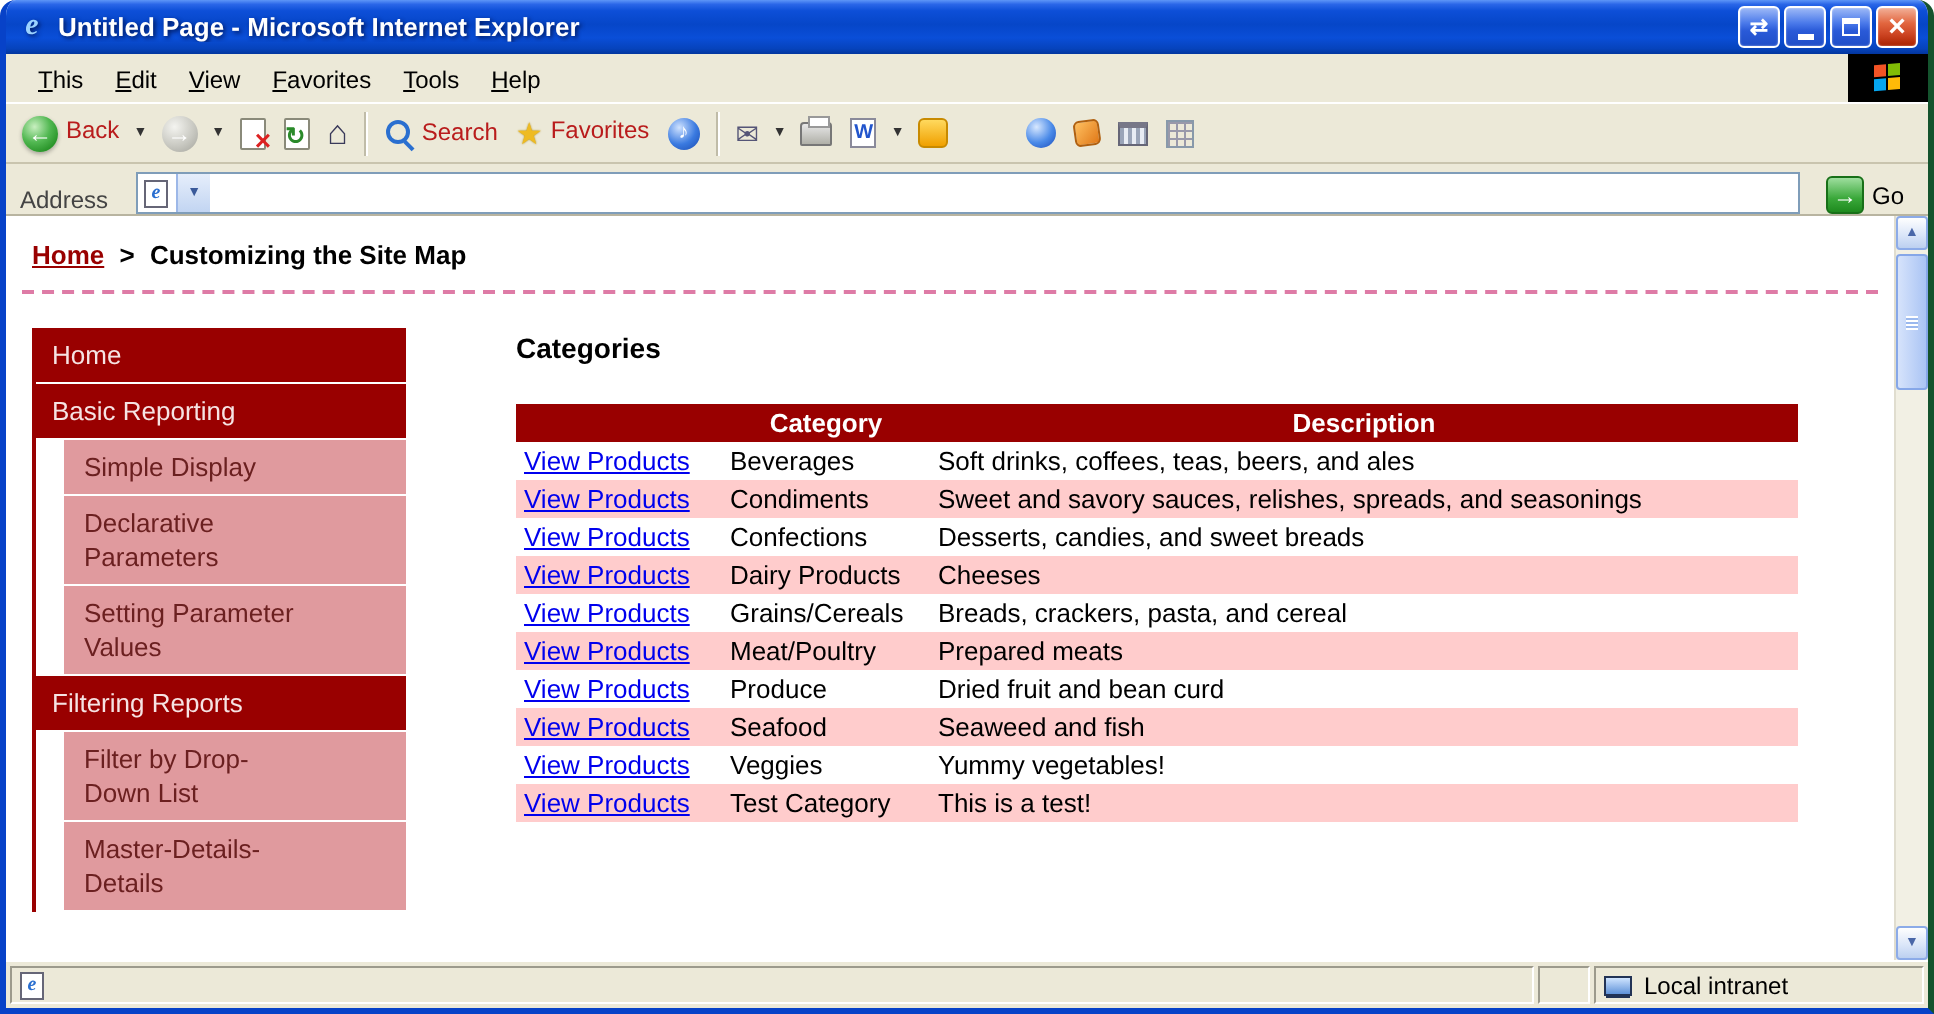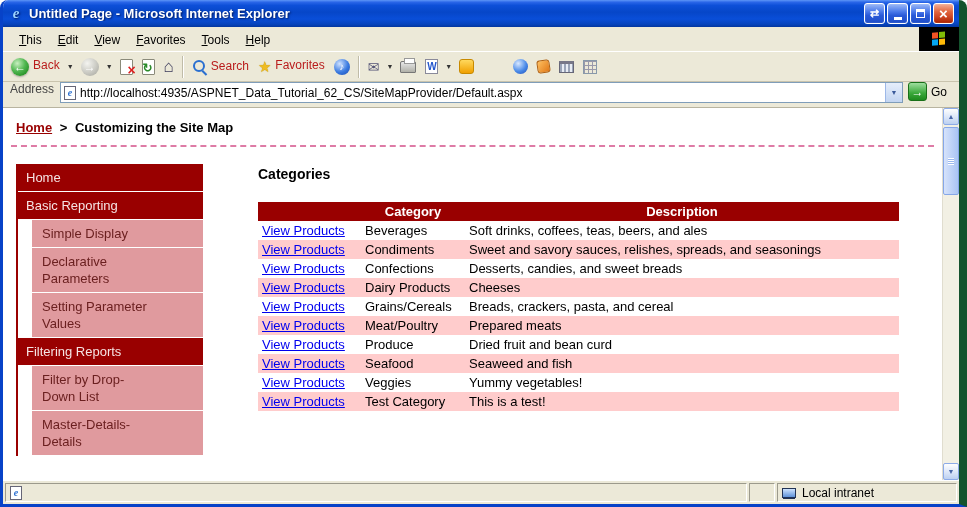--- a/index.html
+++ b/index.html
@@ -1,20 +1,20 @@
 <!DOCTYPE html>
 <html style="--maroon: #990000; --row-alt: #ffcccc; --sidebar-sub-bg: #e09a9e; --sidebar-sub-text: #6b2020; --sidebar-text: #f6e3e3; --link-blue: #0000ee; --dashed-pink: #de7ba6; --chrome-tan: #ece9d8;"><head>
 <meta charset="utf-8">
 <style>
   * { box-sizing: border-box; margin: 0; padding: 0; }
   body { margin:0; background:#ffffff; font-family:"Liberation Sans", sans-serif; }
 
   .window{
     width:967px; height:507px; display:flex; flex-direction:column;
-    border-left:3px solid #0742c8; border-right:8px solid #14532d; border-bottom:3px solid #0742c8;
+    border-left:3px solid #0742c8; border-right:3px solid #14532d; border-bottom:3px solid #0742c8;
     border-radius:8px 8px 0 0; overflow:hidden; background:#fff;
   }
 
   
   .titlebar{
     flex:0 0 27px; display:flex; align-items:center; gap:5px; padding:0 5px;
     background:linear-gradient(180deg,#5e96f7 0%,#2a66e8 8%,#0d4fd8 20%,#0646c8 45%,#0a4ed8 70%,#0643bc 90%,#03369e 100%);
     color:#fff; font-weight:bold; font-size:13px; text-shadow:1px 1px 2px rgba(0,20,80,.9);
   }
   .ie-icon{width:16px;height:16px;display:flex;align-items:center;justify-content:center;
@@ -75,21 +75,21 @@
   .msgr-ic{width:15px;height:15px;border-radius:3px;background:linear-gradient(#ffd95e,#f0a000);border:1px solid #c88a00;display:inline-block;}
   .push{margin-left:30px;}
   .sphere-ic{width:15px;height:15px;border-radius:50%;background:radial-gradient(circle at 35% 30%,#d8e8ff,#4a8ae8 55%,#1a4ab8);display:inline-block;}
   .orange-ic{width:13px;height:13px;border-radius:3px;background:linear-gradient(135deg,#ffc060,#e07818);transform:rotate(-8deg);border:1px solid #b06010;display:inline-block;}
   .bank-ic{width:15px;height:12px;background:repeating-linear-gradient(90deg,#9aa4b8 0 2px,#e8ecf4 2px 4px);border:1px solid #667;border-top:3px solid #778;display:inline-block;}
   .grid-ic{width:14px;height:14px;border:1px solid #8899aa;
     background-image:linear-gradient(#99a 1px,transparent 1px),linear-gradient(90deg,#99a 1px,transparent 1px);
     background-size:4px 4px; display:inline-block;}
 
   
-  .addressbar{flex:0 0 26px; background:var(--chrome-tan,#ece9d8); display:flex; align-items:flex-start; gap:3px; padding:0 4px;
+  .addressbar{flex:0 0 26px; background:var(--chrome-tan,#ece9d8); display:flex; align-items:flex-end; gap:11px; padding:0 4px;
     border-bottom:1px solid #b8b4a0; font-size:12px;}
   .addr-label{color:#444; padding:0 3px;}
   .addr-input{flex:1; height:21px; background:#fff; border:1px solid #7f9db9; display:flex; align-items:center; gap:4px; padding-left:3px;}
   .doc-ic{width:12px;height:14px;background:#fff;border:1px solid #667;display:flex;align-items:center;justify-content:center;
     font:italic bold 10px "Liberation Serif", serif; color:#2a6fd0; flex:0 0 12px;}
   .doc-ic::before{content:"e";}
   .addr-url{flex:1; color:#000; white-space:nowrap; overflow:hidden;}
   .addr-drop{width:17px;height:19px;background:linear-gradient(#e6eefb,#c2d5f2);border-left:1px solid #9db8e8;
     display:flex;align-items:center;justify-content:center;color:#3a5a9a;font-size:7px;cursor:pointer;}
   .go-btn{display:flex; align-items:center; gap:4px; padding:0 8px 0 2px; cursor:pointer;}
@@ -132,21 +132,21 @@
     background:linear-gradient(90deg,#d6e3fb,#aac4f4); border:1px solid #86a7e8; border-radius:2px; cursor:pointer;}
   .sb-thumb::after{content:""; position:absolute; left:4px; right:4px; top:30px; height:7px;
     background:repeating-linear-gradient(#ffffff 0 1px, #9ab8ee 1px 2px);}
 
   
   .statusbar{flex:0 0 23px; background:var(--chrome-tan,#ece9d8); border-top:1px solid #fff; display:flex; align-items:center;
     gap:2px; padding:2px 2px; font-size:12px;}
   .sb-panel{height:19px; border:1px solid; border-color:#9c9a8c #fff #fff #9c9a8c; display:flex; align-items:center; padding:0 4px;}
   .sb-left{flex:1; gap:4px;}
   .sb-mid{width:26px;}
-  .sb-zone{width:180px; gap:6px;}
+  .sb-zone{width:165px; gap:6px;}
   .net-ic{width:14px;height:10px;background:linear-gradient(#cfe4ff,#5f92d8);border:1px solid #223355;box-shadow:0 2px 0 -1px #223355;flex:0 0 14px;}
 </style>
 </head>
 <body>
 
 <div class="window">
 
   <div class="titlebar">
     <span class="ie-icon"></span>
     <span class="title-text">Untitled Page - Microsoft Internet Explorer</span>
@@ -242,21 +242,20 @@
       </span>
     <span class="tbt">
         <span class="grid-ic"></span>
       </span>
   </div>
 
   <div class="addressbar">
     <span class="addr-label">Address</span>
     <span class="addr-input">
       <span class="doc-ic"></span>
-      <span class="addr-url">http://localhost:4935/ASPNET_Data_Tutorial_62_CS/SiteMapProvider/Default.aspx</span>
       <span class="addr-drop g-down"></span>
     </span>
     <span class="go-btn">
       <span class="go-ic"></span>
       <span class="go-lbl">Go</span>
     </span>
   </div>
 
   <div class="content">
     <div class="page">

